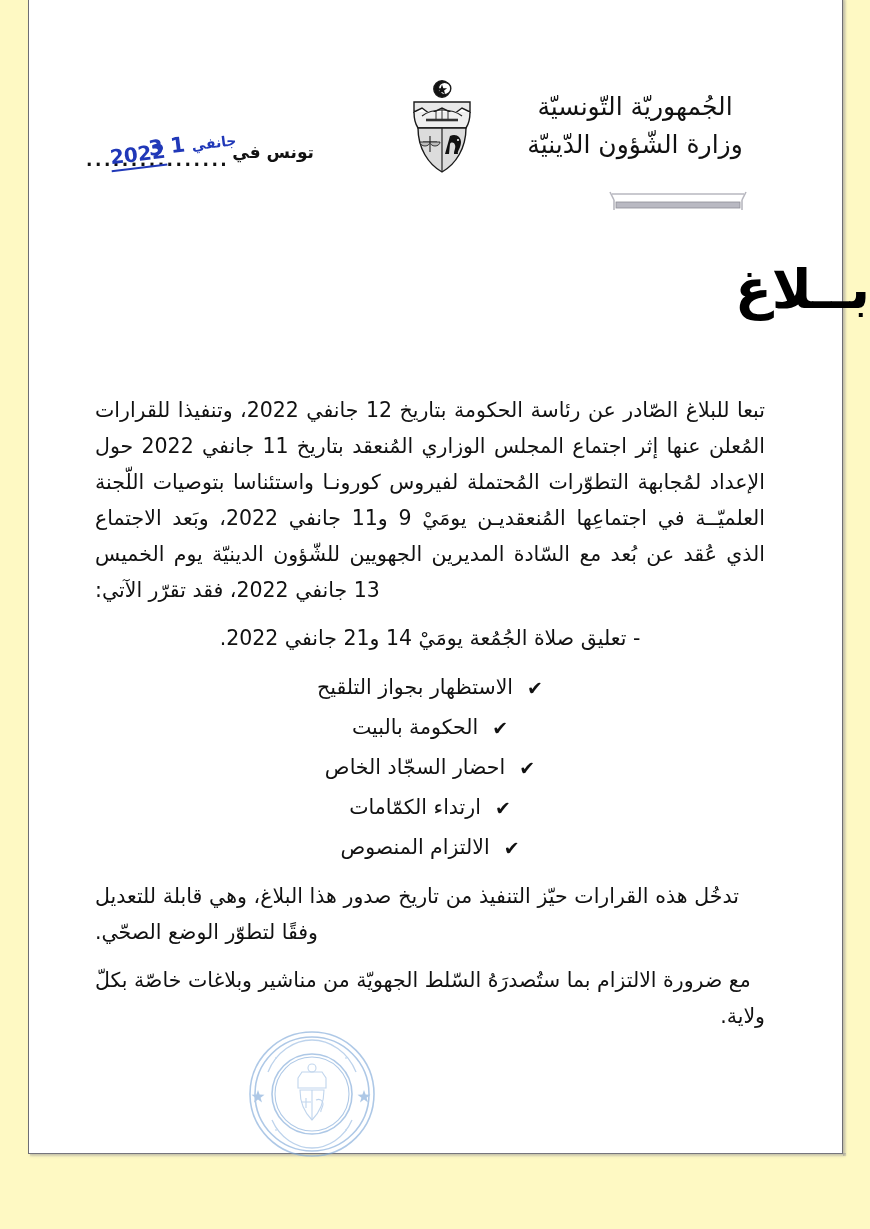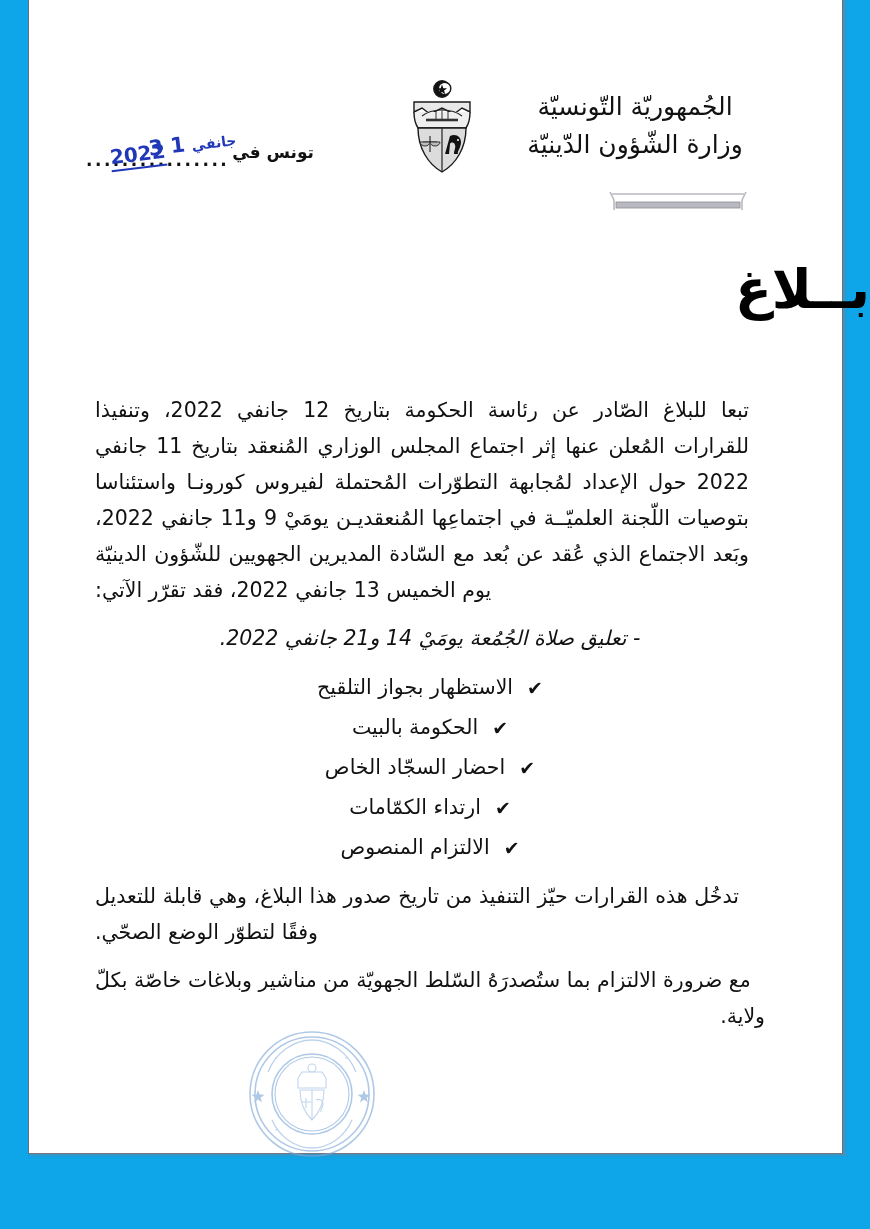--- a/index.html
+++ b/index.html
@@ -4,21 +4,21 @@
 <style>
   html, body {
     margin: 0;
     padding: 0;
     background: #ffffff;
   }
   .page {
     position: relative;
     width: 870px;
     height: 1229px;
-    background: #0ea5e9;
+    background: #fef9c3;
     overflow: hidden;
     font-family: "DejaVu Sans", "Liberation Sans", sans-serif;
   }
   
   .sheet-border {
     position: absolute;
     left: 28px;
     top: -2px;
     width: 815px;
     height: 1156px;
@@ -164,28 +164,28 @@
     left: 95px;
     top: 392px;
     direction: rtl;
     text-align: justify;
     color: #111;
     font-size: 20.5px;
     line-height: 36px;
     font-family: "DejaVu Sans", "Liberation Sans", sans-serif;
   }
   .para {
-    margin: 0 16px 2px 0;
+    margin: 0 0 2px 0;
     text-align: justify;
     text-align-last: right;
   }
   .para-just { text-align: justify; text-align-last: left; }
 
   .decisions { margin-top: 2px; }
-  .decision-line { margin: 12px; padding: 0; font-style: italic; }
+  .decision-line { margin: 12px; padding: 0; }
 
   .checklist {
     list-style: none;
     margin: 12px 0 10px 0;
     padding: 0;
   }
   .checklist li {
     display: block;
     text-align: center;
     line-height: 39px;

